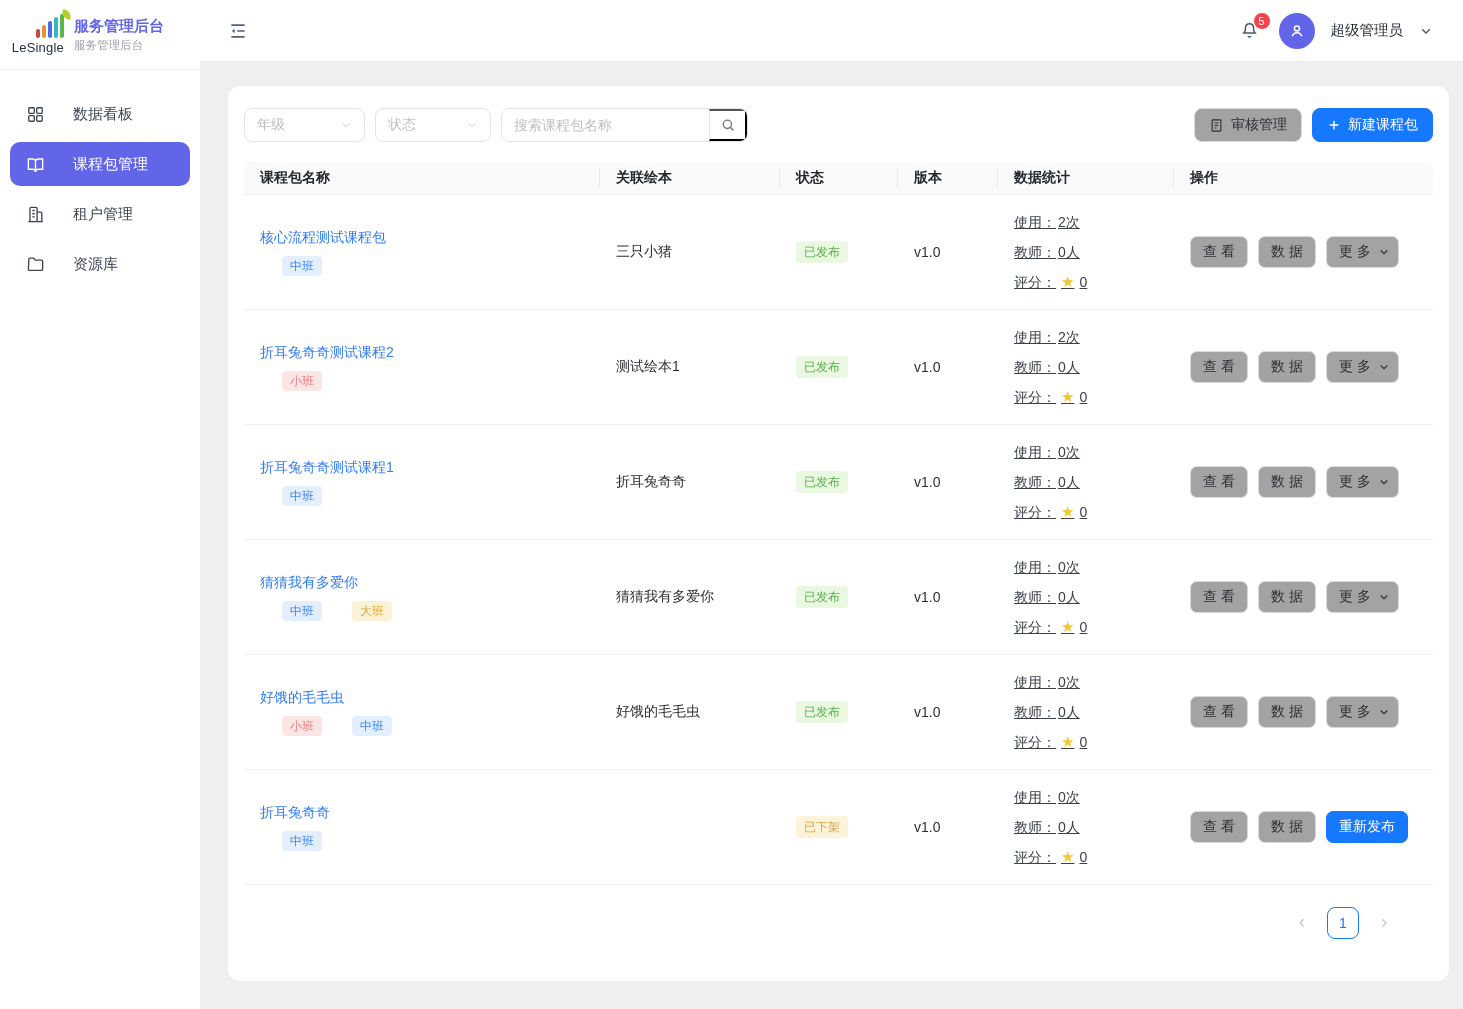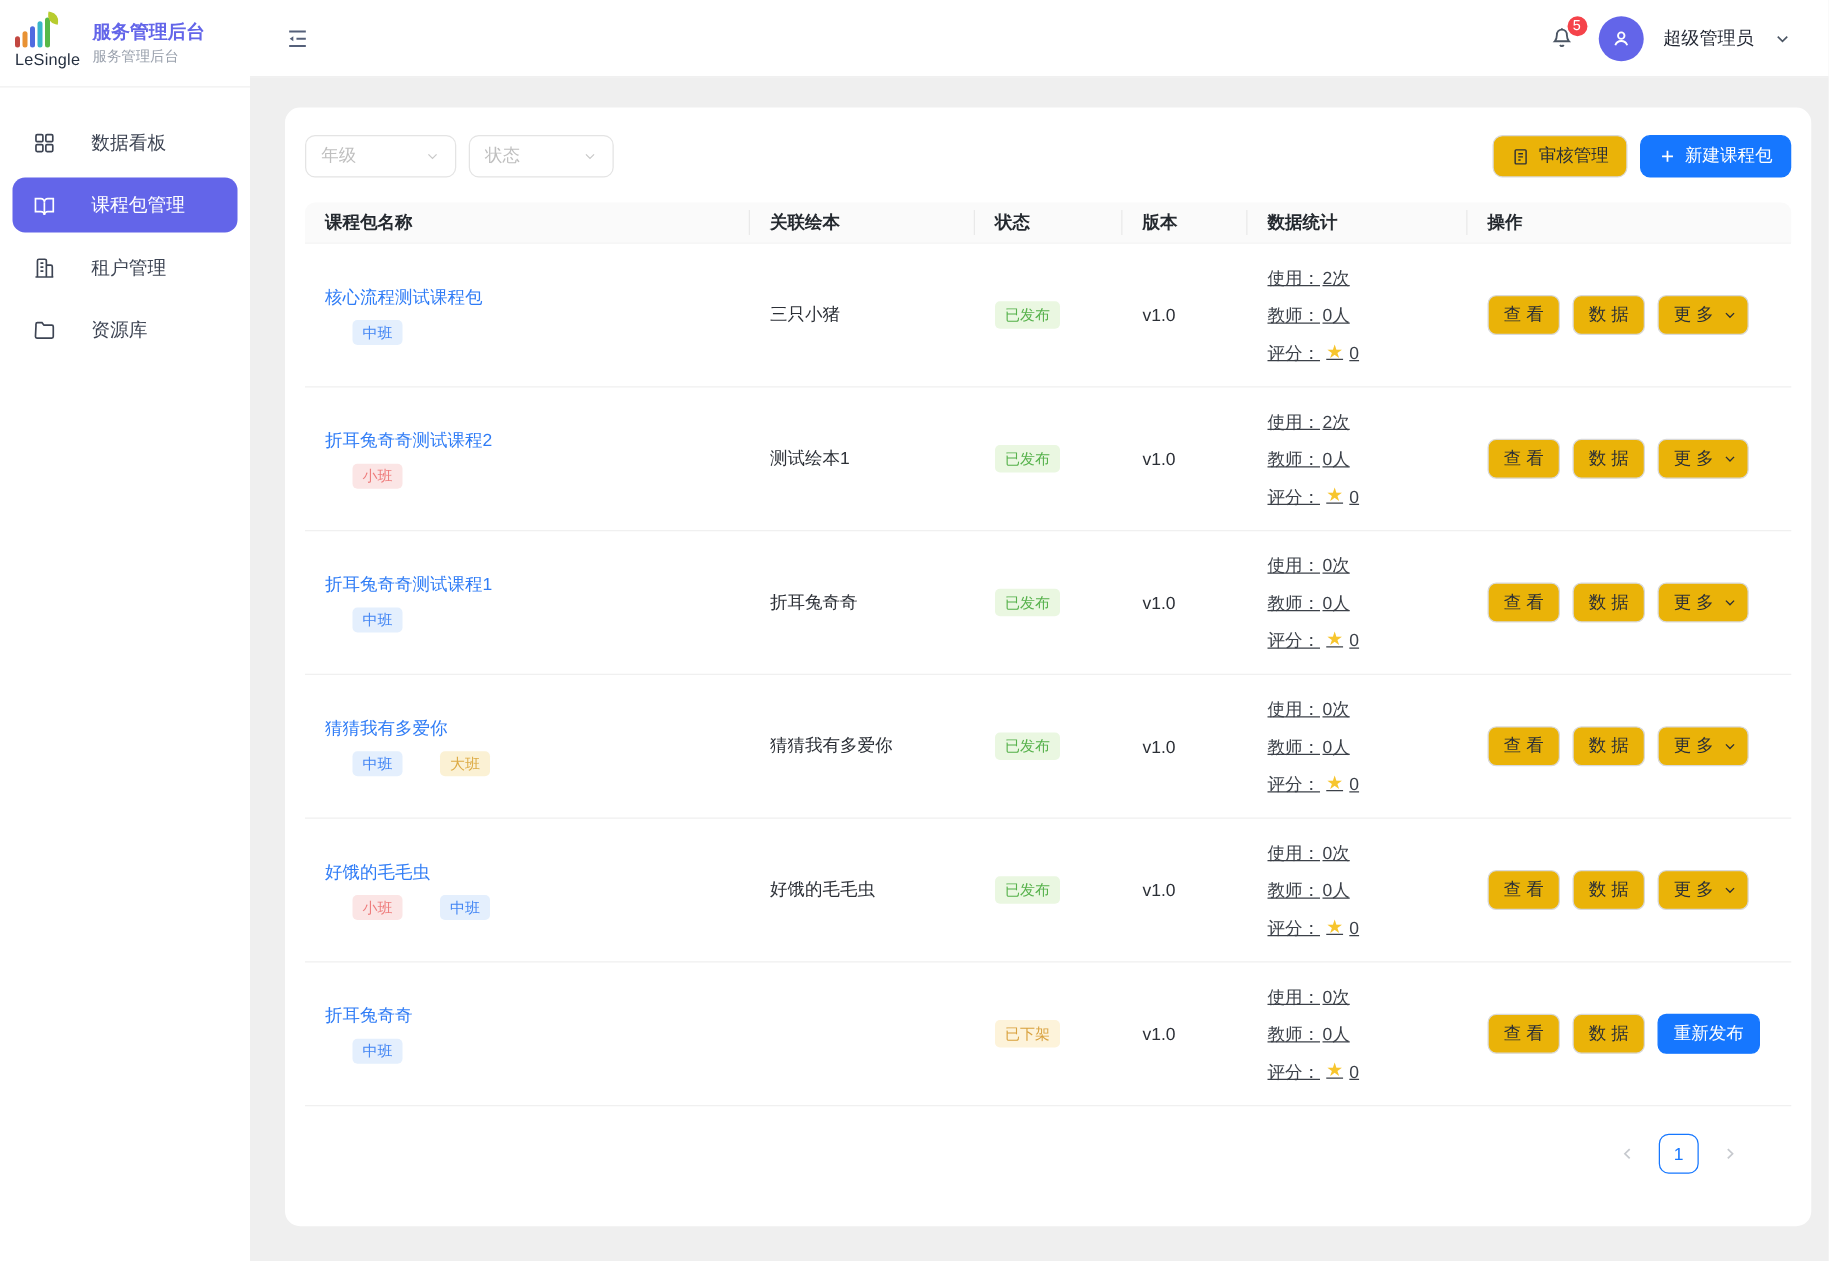--- a/index.html
+++ b/index.html
@@ -2,21 +2,21 @@
 <html><head>
 <meta charset="utf-8">
 <style>
   * { margin:0; padding:0; box-sizing:border-box; }
   html,body { width:1463px; height:1009px; overflow:hidden; }
   body { font-family:"Liberation Sans","DejaVu Sans",sans-serif; display:flex; background:#efefef; color:#333; font-size:14px; }
 
   
   .sidebar { width:200px; background:#fff; flex:0 0 200px; display:flex; flex-direction:column; }
   .logo-area { height:70px; display:flex; align-items:center; gap:10px; padding:0 12px; border-bottom:1px solid #f0f0f0; }
-  .logo-mark { display:flex; flex-direction:column; align-items:flex-start; width:52px; }
+  .logo-mark { display:flex; flex-direction:column; align-items:flex-end; width:52px; }
   .logo-bars { display:flex; align-items:flex-end; gap:2px; height:24px; position:relative; }
   .logo-bars i { width:4px; border-radius:2px; display:block; }
   .logo-leaf { position:absolute; right:-7px; top:-4px; width:9px; height:9px; background:#b8cc2e; border-radius:0 80% 0 80%; transform:rotate(10deg); }
   .logo-text { font-size:13px; color:#263040; margin-top:2px; letter-spacing:.2px; }
   .brand-title { font-size:15px; font-weight:bold; color:#6365e9; line-height:1.35; }
   .brand-sub { font-size:11.5px; color:#9aa1ad; margin-top:2px; }
   .menu { padding:22px 10px; display:flex; flex-direction:column; gap:6px; }
   .menu-item { height:44px; border-radius:10px; display:flex; align-items:center; gap:28px; padding:0 16px; color:#3d4453; font-size:15px; cursor:pointer; }
   .menu-item svg { width:19px; height:19px; flex:0 0 19px; }
   .menu-item.active { background:#6365e9; color:#fff; }
@@ -37,21 +37,21 @@
   .card { background:#fff; border-radius:12px; height:100%; padding:22px 16px 16px; display:flex; flex-direction:column; min-height:0; }
 
   .toolbar { display:flex; align-items:center; gap:10px; padding-bottom:20px; }
   .select { width:121px; height:34px; border:1px solid #e4e4e4; border-radius:8px; display:flex; align-items:center; justify-content:space-between; padding:0 12px; color:#bfbfbf; cursor:pointer; background:#fff; }
   .select .sc { color:#c9c9c9; display:flex; }
   .searchbox { width:247px; height:34px; border:1px solid #e4e4e4; border-radius:8px; display:flex; overflow:hidden; background:#fff; }
   .searchbox input { flex:1; border:0; outline:0; padding:0 12px; font-size:14px; font-family:inherit; color:#333; }
   .searchbox input::placeholder { color:#bfbfbf; }
   .search-btn { width:38px; border-left:1px solid #e4e4e4; display:flex; align-items:center; justify-content:center; color:#6b7280; background:#fff; cursor:pointer; }
   .toolbar-spacer { flex:1; }
-  .btn { display:inline-flex; align-items:center; justify-content:center; gap:7px; height:34px; padding:0 14px; border:1px solid #d9d9d9; border-radius:8px; background:#eab308; color:#2b2f36; font-size:14px; font-family:inherit; cursor:pointer; white-space:nowrap; }
+  .btn { display:inline-flex; align-items:center; justify-content:center; gap:7px; height:34px; padding:0 14px; border:1px solid #d9d9d9; border-radius:8px; background:#a3a3a3; color:#2b2f36; font-size:14px; font-family:inherit; cursor:pointer; white-space:nowrap; }
   .btn-primary { background:#1677ff; border-color:#1677ff; color:#fff; }
   .btn.sp span { letter-spacing:4px; margin-right:-4px; }
 
   
   .table { display:flex; flex-direction:column; min-height:0; }
   .trow, .thead { display:grid; grid-template-columns:356px 180px 118px 100px 176px 1fr; align-items:center; }
   .thead { height:46px; background:#fafafa; border-radius:8px 8px 0 0; }
   .hcell { position:relative; padding:0 16px; font-weight:bold; color:#24292f; font-size:14px; }
   .hcell:not(:last-child)::after { content:""; position:absolute; right:0; top:50%; transform:translateY(-50%); width:1px; height:20px; background:#e9e9e9; }
   .trow { height:115px; border-bottom:1px solid #f0f0f0; }
@@ -187,20 +187,29 @@
             </span>
         </div>
         <div class="select" style="width:116px">
           <span>状态</span>
           <span class="sc">
               <svg width="12" height="12" viewBox="0 0 24 24" fill="none" stroke="currentColor" stroke-width="2">
                 <path d="M5.5 9 12 15.5 18.5 9"></path>
               </svg>
             </span>
         </div>
+        <div class="searchbox">
+          <input type="text" placeholder="搜索课程包名称" style="">
+          <button class="search-btn">
+            <svg width="16" height="16" viewBox="0 0 24 24" fill="none" stroke="currentColor" stroke-width="2">
+                <circle cx="11" cy="11" r="6.2"></circle>
+                <path d="m15.8 15.8 4.4 4.4"></path>
+              </svg>
+          </button>
+        </div>
         <div class="toolbar-spacer"></div>
         <button class="btn">
           <span style="display:flex">
             <svg width="15" height="15" viewBox="0 0 24 24" fill="none" stroke="currentColor" stroke-width="1.8">
                 <rect x="5" y="3" width="14" height="18" rx="1.2"></rect>
                 <path d="M9 8h6M9 12h6M9 16h3"></path>
               </svg>
           </span>
           <span>审核管理</span>
         </button>

